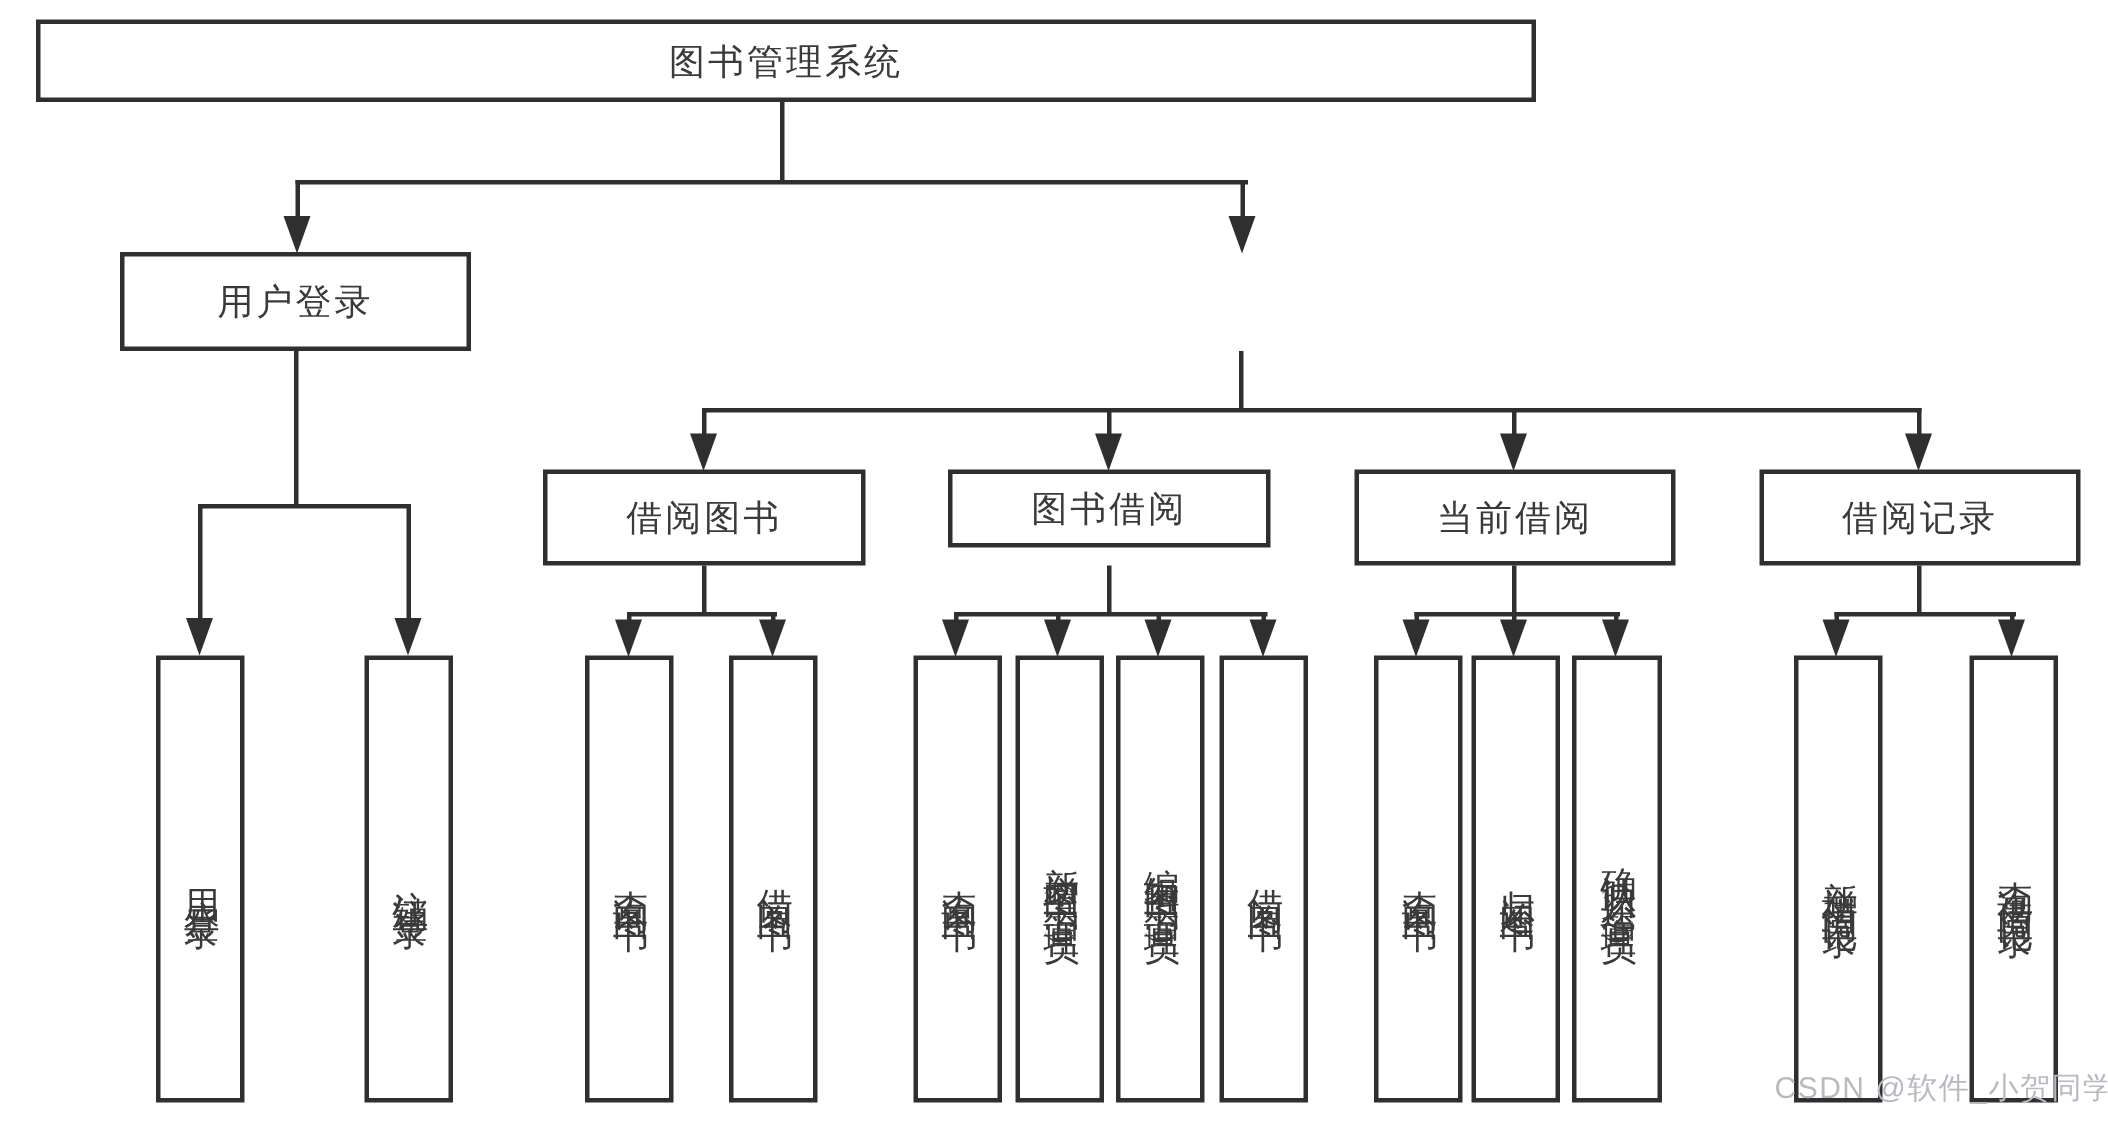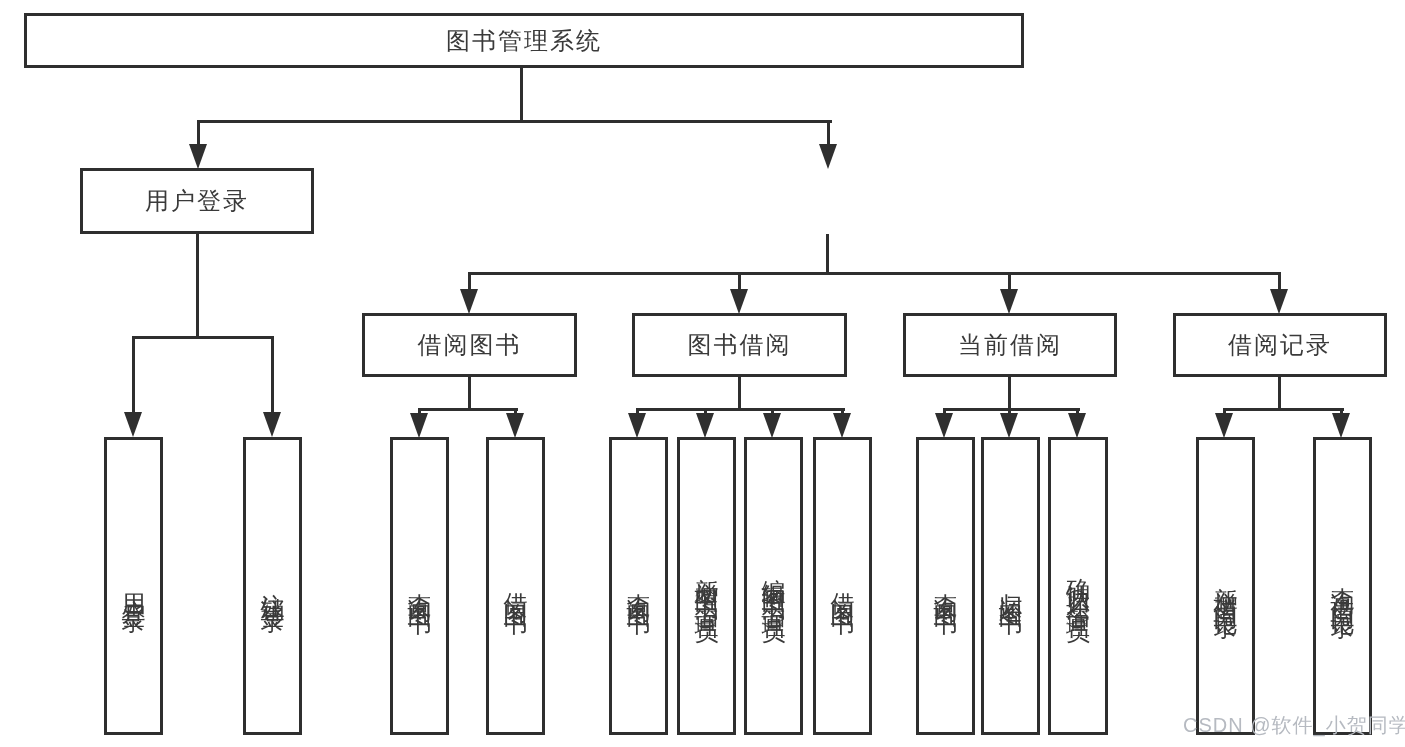--- a/index.html
+++ b/index.html
@@ -69,21 +69,21 @@
 
   <div class="node" style="left:80px;top:168px;width:234px;height:66px;">
     <span>用户登录</span>
   </div>
 
 
   <div class="node" style="left:362px;top:313px;width:215px;height:64px;">
     <span>借阅图书</span>
   </div>
 
-  <div class="node" style="left:632px;top:313px;width:215px;height:64px;">
+  <div class="node" style="left:632px;top:313px;width:215px;height:52px;">
     <span>图书借阅</span>
   </div>
 
   <div class="node" style="left:903px;top:313px;width:214px;height:64px;">
     <span>当前借阅</span>
   </div>
 
   <div class="node" style="left:1173px;top:313px;width:214px;height:64px;">
     <span>借阅记录</span>
   </div>

